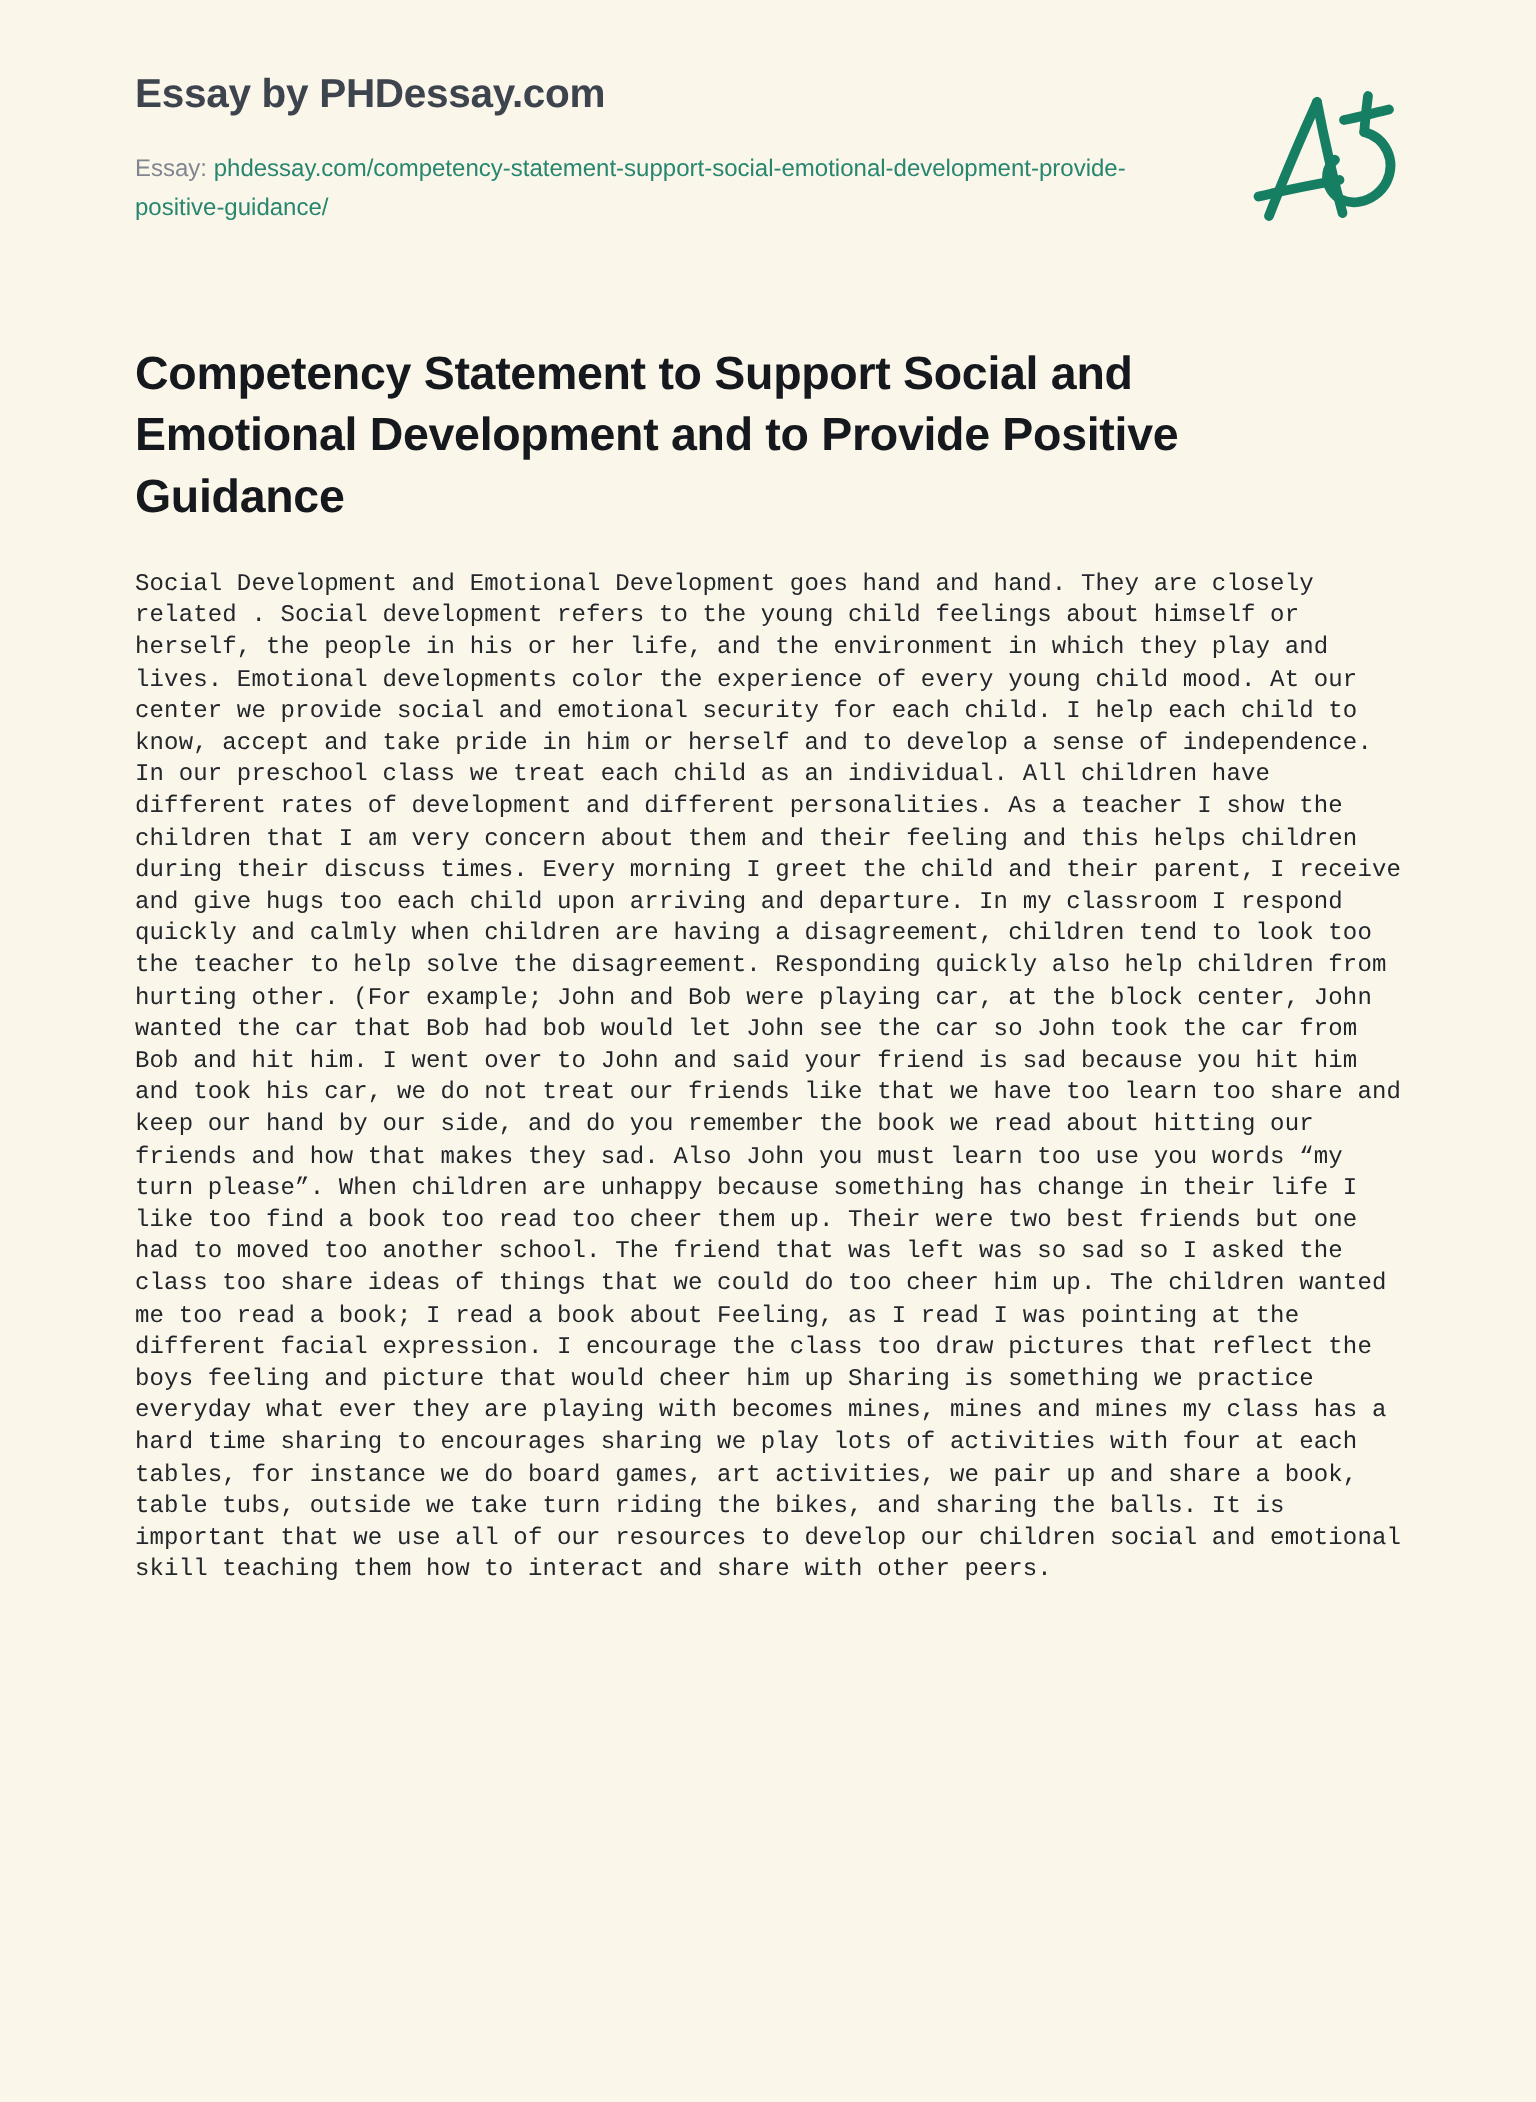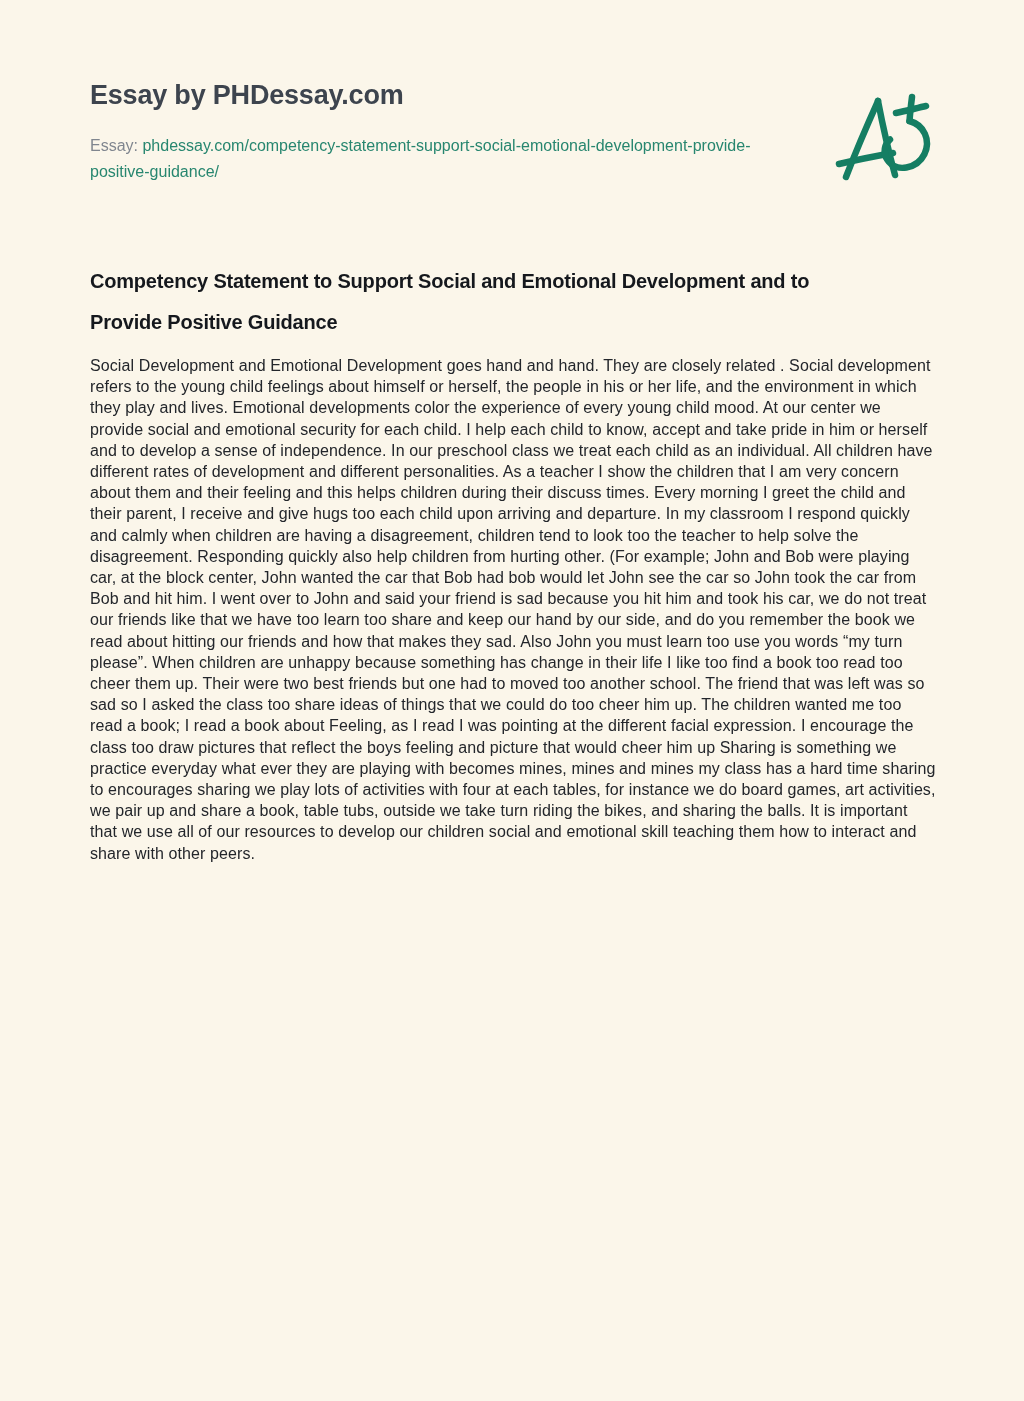--- a/index.html
+++ b/index.html
@@ -8,21 +8,21 @@
     font-family: "Liberation Sans", sans-serif;
   }
   body {
     height: 1401px;
     background: #fbf6ea;
     position: relative;
     overflow: hidden;
   }
   .page {
     position: relative;
-    padding: 80px 86px 0 90px;
+    padding: 47px 86px 0 90px;
     width: 1024px;
     height: 1401px;
   }
   .site-header { position: relative; }
   .site-title {
     font-size: 27px;
     font-weight: 700;
     color: #3d444e;
     letter-spacing: -0.2px;
     margin-bottom: 22px;
@@ -41,34 +41,35 @@
   .logo {
     position: absolute;
     top: 2px;
     right: 2px;
     width: 104px;
     height: 114px;
   }
   .logo svg { width: 100%; height: 100%; }
   .article-title {
     margin-top: 76px;
-    font-size: 20px;
+    font-size: 31px;
     line-height: 41px;
     font-weight: 700;
     color: #15181d;
     letter-spacing: -0.2px;
     max-width: 745px;
   }
   .article-body {
-    margin-top: 12px;
+    margin-top: 28px;
     font-size: 16px;
     line-height: 21.2px;
     color: #23262b;
     max-width: 850px;
     letter-spacing: 0.1px;
+    font-family: Liberation Mono, monospace;
   }
 </style>
 </head>
 <body>
 
 <div class="page">
 
   <header class="site-header">
     <h1 class="site-title">Essay by PHDessay.com</h1>
 

